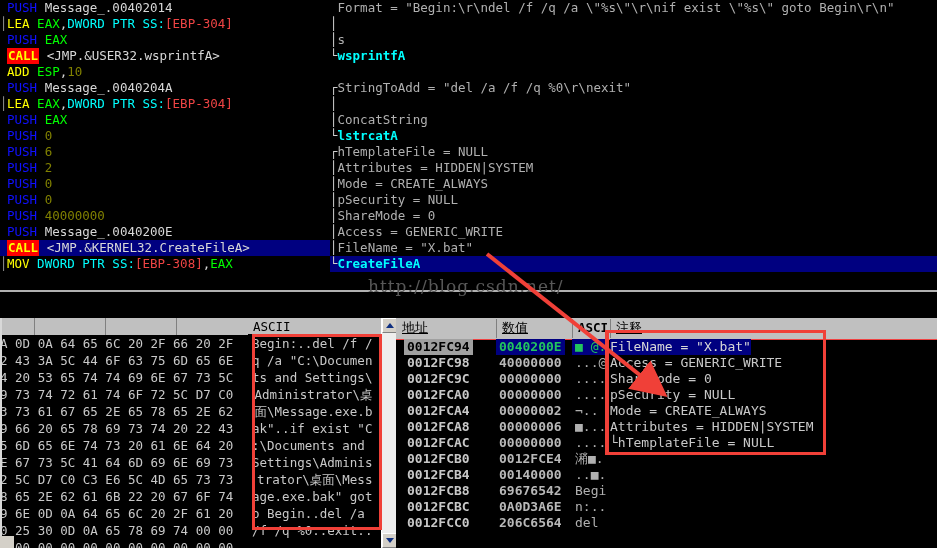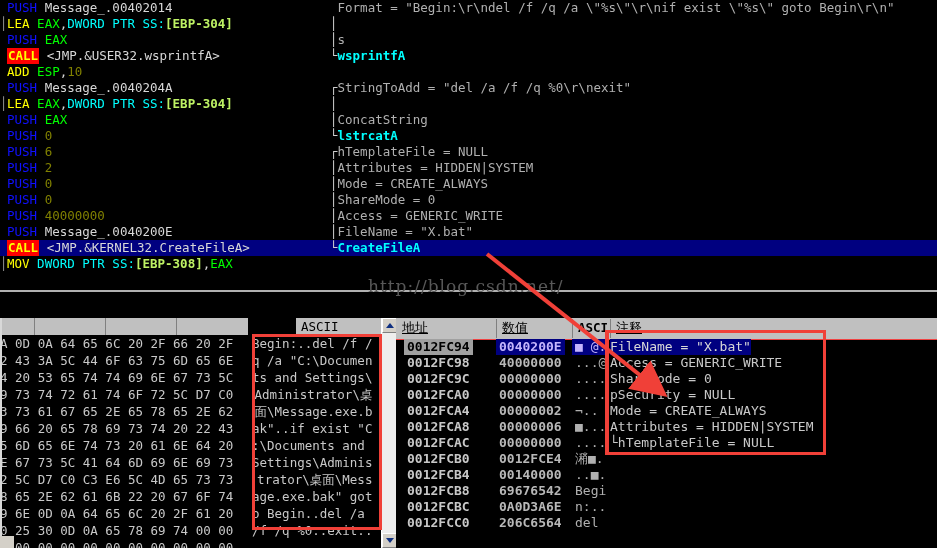--- a/index.html
+++ b/index.html
@@ -26,21 +26,21 @@
   }
   .drow.sel{background:#000080;}
   .jm{display:inline-block;width:7px;color:#909090;}
   .jm.bar::before{content:"\2502";}
   .mn{display:inline-block;}
   .mn.push{color:#1010ff;}
   .mn.lea,.mn.add,.mn.mov{color:#ffff00;}
   .mn.call{color:#ffff00;background:#ff0000;padding:0 1px;font-weight:bold;}
   .op-reg{color:#00ff00;}
   .op-kw{color:#00ffff;}
-  .op-mem{color:#bef264;font-weight:bold;}
+  .op-mem{color:#ef4444;}
   .op-white{color:#d8d8d8;}
   .op-num{color:#808000;}
   .sp{display:inline-block;}
   
   .arow{height:16px;line-height:16px;white-space:pre;color:#b0b0b0;font-size:12.5px;}
   .arow.sel{background:#000080;}
   .br{color:#d0d0d0;}
   .api{color:#00ffff;font-weight:bold;}
   #status-line{
     position:absolute;left:0;top:296px;width:937px;height:18px;
@@ -69,21 +69,21 @@
   .hrow{height:17px;line-height:17px;white-space:pre;color:#c8c8c8;font-size:12.5px;}
   #dump-rows{position:absolute;left:0;top:17px;}
   
   #ascii{
     position:absolute;left:248px;top:318px;width:133px;height:230px;background:#000;
     overflow:hidden;
   }
   #ascii-head{
     position:absolute;left:0;top:0;width:133px;height:17px;background:#c0c0c0;
     color:#000;font-size:12.5px;line-height:17px;padding-left:5px;
-    box-sizing:border-box;border-bottom:1px solid #000;margin-left:48px;
+    box-sizing:border-box;border-bottom:1px solid #000;
   }
   #ascii-rows{position:absolute;left:4px;top:17px;}
   .arow2{height:17px;line-height:17px;white-space:pre;color:#c8c8c8;font-size:12.5px;text-align:right;}
   .arow2.dots{color:#808080;}
   
   #dump-sb{
     position:absolute;left:381px;top:318px;width:15px;height:230px;
     background:#eeeeee;border-left:1px solid #fff;
   }
   #dump-sb .sbtn{
@@ -114,21 +114,21 @@
   .sh.mono{font-family:"DejaVu Sans Mono","Liberation Mono",monospace;font-size:12.5px;font-weight:bold;}
   .sh u{text-decoration:underline;}
   #stack-head .vl{position:absolute;top:1px;width:1px;height:19px;background:#808080;}
   #stack-rows{position:absolute;left:0;top:21px;width:541px;}
   .srow{height:16px;line-height:16px;white-space:pre;font-size:13px;color:#b8b8b8;position:relative;padding-left:28px;}
   .srow .addr{position:absolute;left:8px;color:#c8c8c8;font-weight:bold;}
   .srow .val{position:absolute;left:100px;color:#b8b8b8;font-weight:bold;}
   .srow .asc{position:absolute;left:176px;color:#b0b0b0;}
   .srow .cmt{position:absolute;left:214px;color:#c8c8c8;}
   .srow.sel .addr{background:#a0a0a0;color:#000;}
-  .srow.sel .val,.srow.sel .asc{background:#000080;color:#c4b5fd;}
+  .srow.sel .val,.srow.sel .asc{background:#000080;color:#22c55e;}
   .srow.sel .cmt{background:#000080;color:#d8d8d8;}
   .srow .addr,.srow .val,.srow .asc{padding:0 3px;}
   .srow.sel .addr{padding:0 3px;}
   
   .redbox{position:absolute;border:3px solid #f04038;box-sizing:border-box;z-index:8;pointer-events:none;}
   #rb-ascii{left:252px;top:334px;width:130px;height:196px;}
   #rb-cmt{left:605px;top:330px;width:221px;height:125px;border-left-width:4px;}
   
   #arrow{position:absolute;left:0;top:0;width:937px;height:548px;z-index:9;pointer-events:none;}
   
@@ -166,20 +166,21 @@
         <div class="arow"><span class="br">│</span><span class="">s</span></div>
         <div class="arow"><span class="br">└</span><span class="api">wsprintfA</span></div>
         <div class="arow"><span class="br"> </span><span class=""></span></div>
         <div class="arow"><span class="br">┌</span><span class="">StringToAdd = "del /a /f /q %0\r\nexit"</span></div>
         <div class="arow"><span class="br">│</span><span class=""></span></div>
         <div class="arow"><span class="br">│</span><span class="">ConcatString</span></div>
         <div class="arow"><span class="br">└</span><span class="api">lstrcatA</span></div>
         <div class="arow"><span class="br">┌</span><span class="">hTemplateFile = NULL</span></div>
         <div class="arow"><span class="br">│</span><span class="">Attributes = HIDDEN|SYSTEM</span></div>
         <div class="arow"><span class="br">│</span><span class="">Mode = CREATE_ALWAYS</span></div>
+        <div class="arow"><span class="br">│</span><span class="">pSecurity = NULL</span></div>
         <div class="arow"><span class="br">│</span><span class="">ShareMode = 0</span></div>
         <div class="arow"><span class="br">│</span><span class="">Access = GENERIC_WRITE</span></div>
         <div class="arow"><span class="br">│</span><span class="">FileName = "X.bat"</span></div>
         <div class="arow sel"><span class="br">└</span><span class="api">CreateFileA</span></div>
         <div class="arow"><span class="br"> </span><span class=""></span></div>
       </div>
   </div>
 </div>
 <div id="disasm-sep"></div>
 <div id="status-line">

